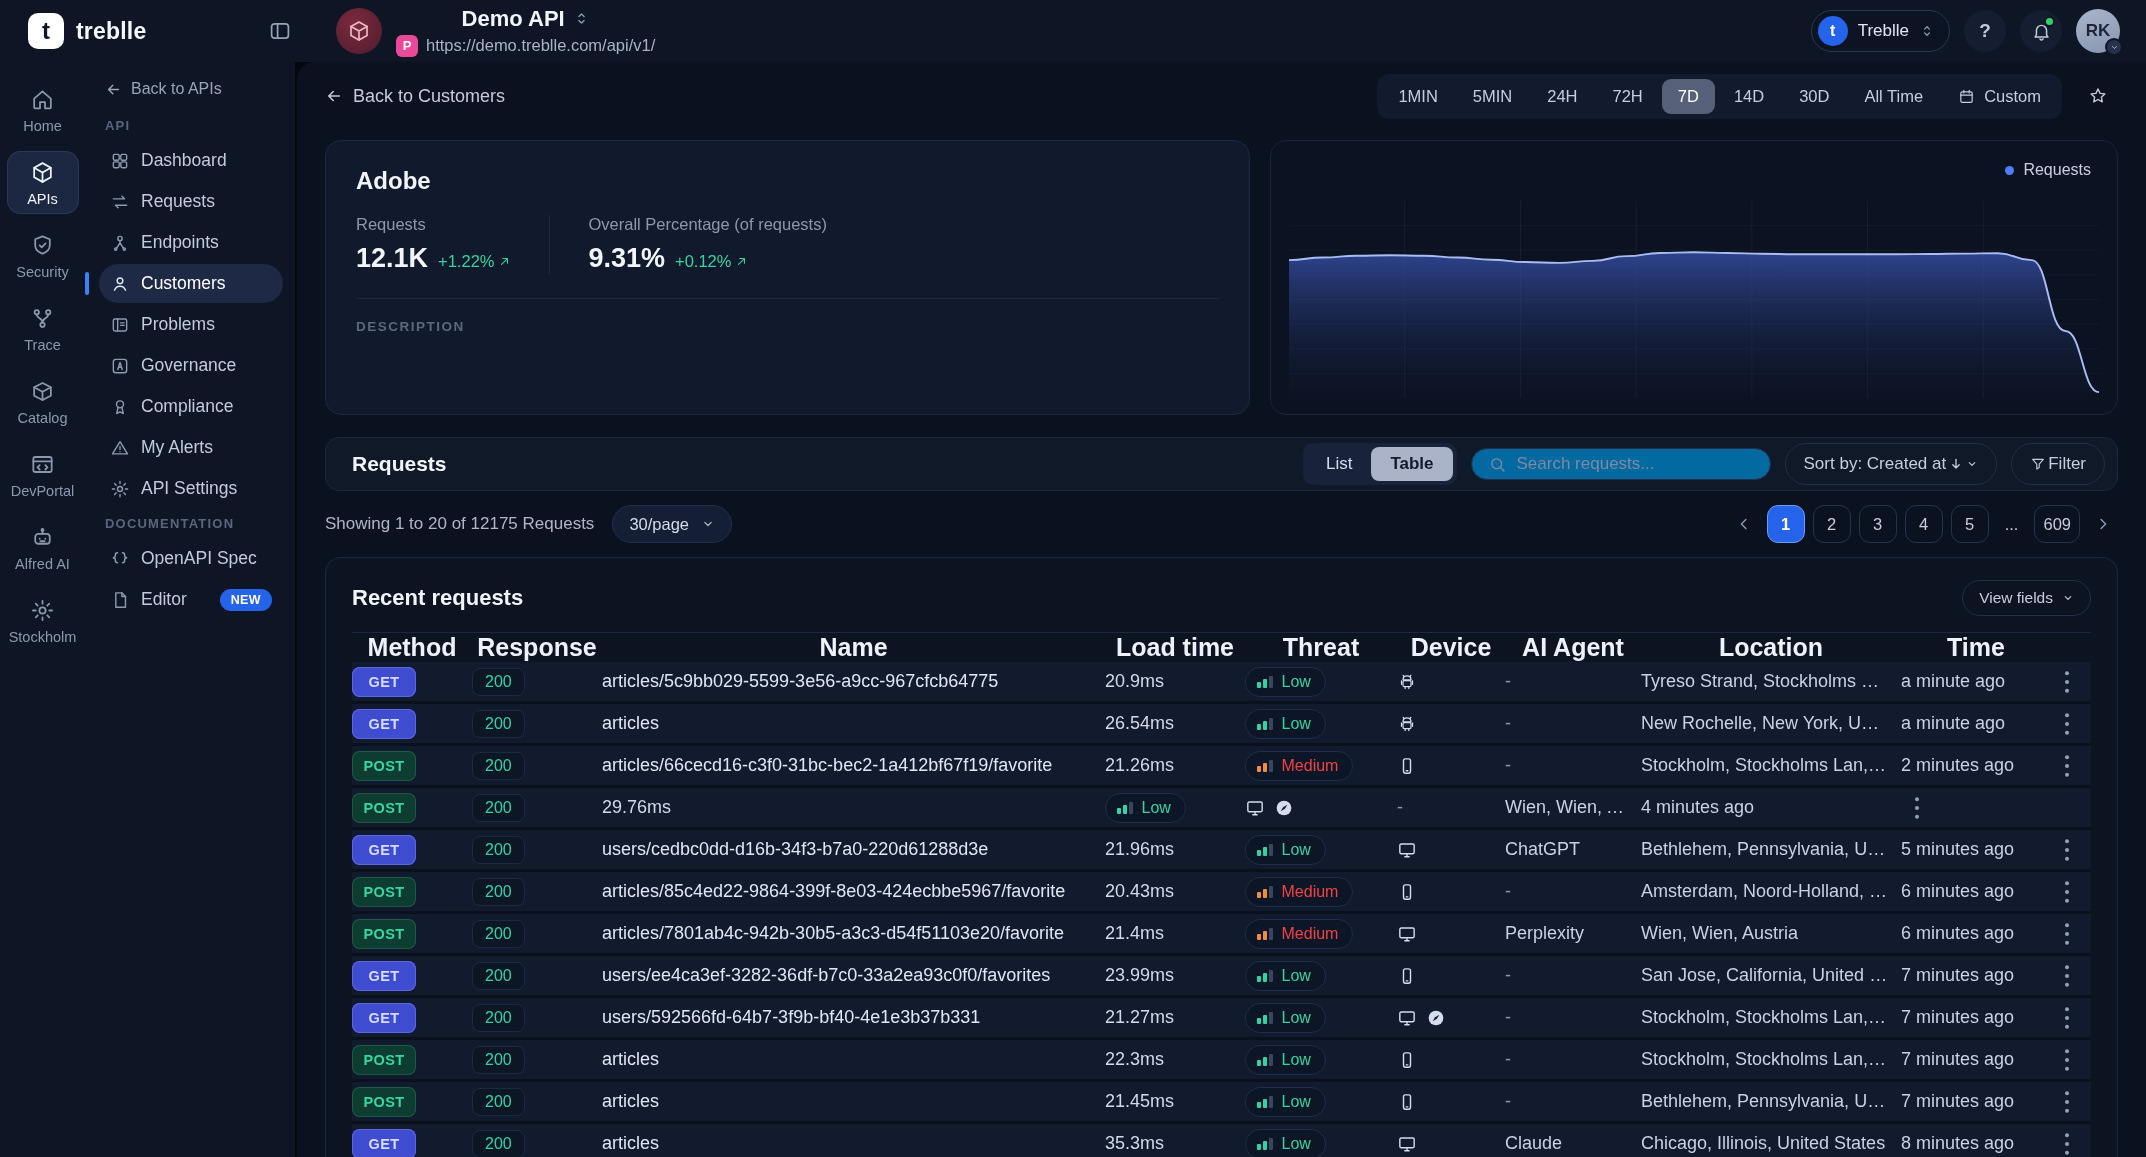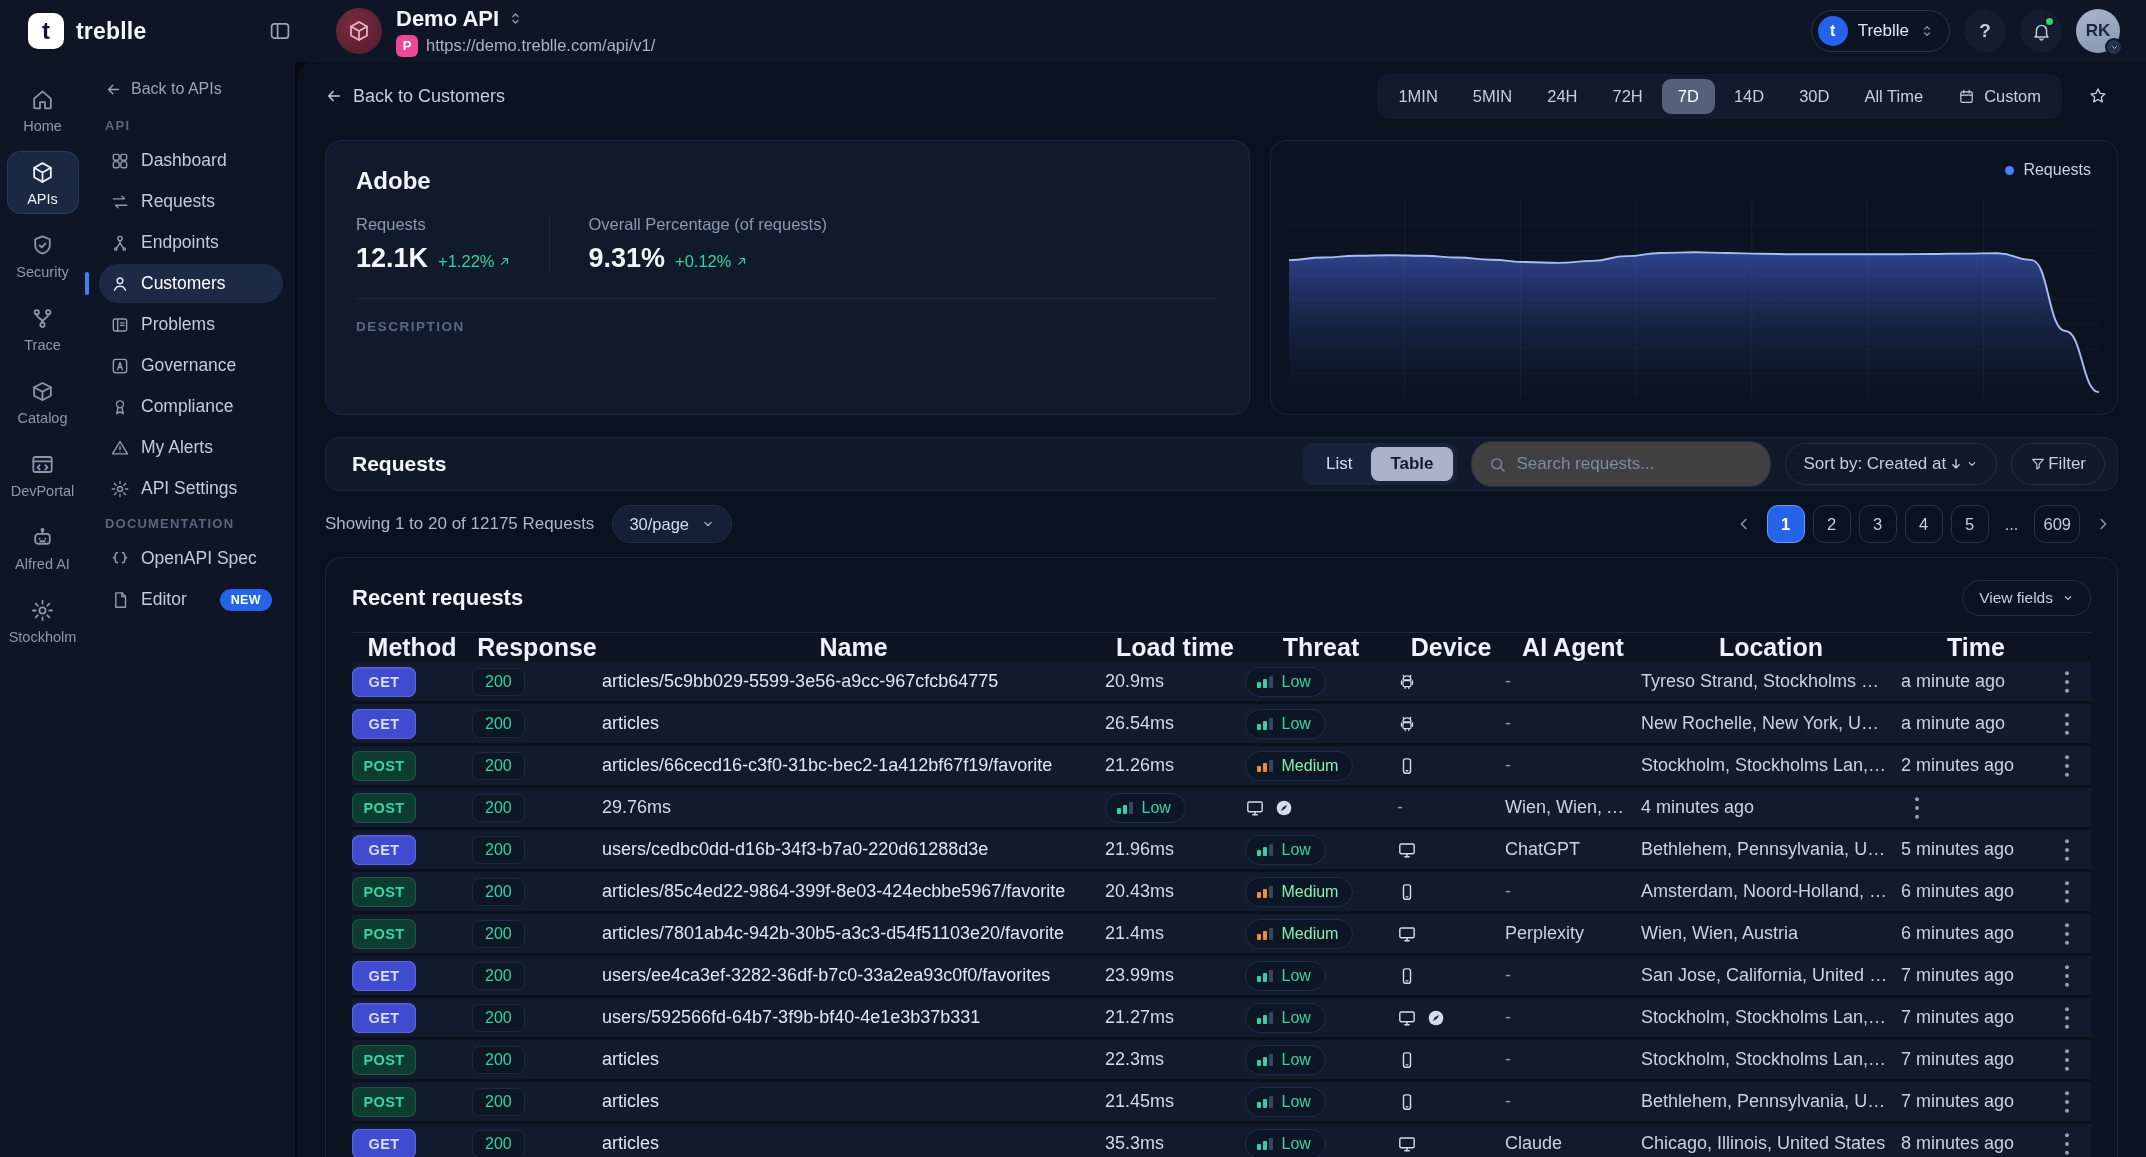--- a/index.html
+++ b/index.html
@@ -12,21 +12,21 @@
   .topbar { height:62px; background:#0e1626; display:flex; align-items:center; padding:0 26px 0 28px; }
   .brand { display:flex; align-items:center; gap:12px; width:232px; }
   .logo-mark { width:36px; height:36px; background:#ffffff; border-radius:10px; display:grid; place-items:center; color:#0e1626; font-weight:800; font-size:24px; }
   .brand-name { font-size:23px; font-weight:700; color:#f4f7fd; letter-spacing:.2px; }
   .panel-toggle { width:40px; height:40px; display:grid; place-items:center; color:#98a2b8; }
   .panel-toggle .ic { width:24px; height:24px; }
   .api-identity { display:flex; align-items:center; gap:14px; margin-left:36px; }
   .api-avatar { width:46px; height:46px; border-radius:50%; background:radial-gradient(circle at 40% 35%, #7c2a3e, #4f1b2c); display:grid; place-items:center; color:#e8b9c4; }
   .api-avatar .ic { width:24px; height:24px; }
   .api-meta { display:flex; flex-direction:column; gap:3px; }
-  .api-title-row { display:flex; align-items:center; gap:8px; font-size:22px; font-weight:700; color:#f2f5fb; }
+  .api-title-row { display:flex; align-items:center; gap:8px; font-size:22px; font-weight:700; color:#f2f5fb;justify-content:center; }
   .api-title-row .ic { width:17px; height:17px; color:#8b96ac; }
   .api-url-row { display:flex; align-items:center; gap:8px; font-size:16.5px; color:#a9b2c6; }
   .env-badge { width:22px; height:22px; background:#ec4899; color:#fff; border-radius:6px; display:grid; place-items:center; font-size:13px; font-weight:800; }
   .topbar-spacer { flex:1; }
   .topbar-right { display:flex; align-items:center; gap:14px; }
   .workspace-pill { height:42px; border-radius:21px; border:1px solid #2a3550; background:#0c1424; display:flex; align-items:center; gap:10px; padding:0 14px 0 6px; }
   .ws-logo { width:30px; height:30px; border-radius:50%; background:#2563eb; color:#fff; display:grid; place-items:center; font-weight:800; font-size:16px; }
   .ws-label { font-size:17px; color:#dfe5f1; }
   .workspace-pill .ic { width:16px; height:16px; color:#8b96ac; }
   .round-btn { width:42px; height:42px; border-radius:50%; background:#151e31; display:grid; place-items:center; color:#c3cbdd; font-size:19px; font-weight:700; position:relative; }
@@ -88,21 +88,21 @@
   .chart-legend { position:absolute; top:20px; right:26px; display:flex; align-items:center; gap:9px; font-size:16px; color:#c7cfe2; z-index:2; }
   .legend-dot { width:9px; height:9px; border-radius:50%; background:#4f7df9; }
   .chart-wrap { position:absolute; left:18px; right:18px; top:60px; bottom:16px; }
   .chart-wrap svg { width:100%; height:100%; display:block; }
 
   .toolbar { margin-top:22px; height:54px; background:#101927; border:1px solid #1b2740; border-radius:14px; display:flex; align-items:center; gap:14px; padding:0 12px 0 26px; }
   .toolbar-title { font-size:21px; font-weight:700; color:#f2f5fb; flex:1; }
   .seg { display:flex; background:#18223a; border-radius:10px; padding:4px; }
   .seg-btn { padding:7px 19px; border-radius:8px; font-size:17px; color:#d6dcec; cursor:default; }
   .seg-btn.active { background:#aab3c7; color:#121a2e; font-weight:700; }
-  .search-box { width:300px; height:46px; border-radius:21px; background:#404040; border:1px solid #222e4a; display:flex; align-items:center; gap:10px; padding:0 16px; color:#7f8aa3; }
+  .search-box { width:300px; height:32px; border-radius:21px; background:#0369a1; border:1px solid #222e4a; display:flex; align-items:center; gap:10px; padding:0 16px; color:#7f8aa3; }
   .search-box .ic { width:19px; height:19px; flex:none; }
   .search-box input { flex:1; background:transparent; border:0; outline:0; color:#c6cde0; font-size:17px; font-family:inherit; }
   .search-box input::placeholder { color:#7f8aa3; }
   .pill-btn { height:42px; border-radius:21px; border:1px solid #222e4a; padding:0 18px; display:flex; align-items:center; gap:2px; font-size:17px; color:#c6cde0; white-space:nowrap; }
   .pill-btn .ic { width:16px; height:16px; }
 
   .meta-row { margin-top:10px; height:46px; display:flex; align-items:center; justify-content:space-between; }
   .meta-left { display:flex; align-items:center; gap:18px; }
   .summary { font-size:17px; color:#aeb6c9; }
   .pagesize { height:38px; border-radius:19px; background:#141e34; border:1px solid #232f4c; padding:0 16px; display:flex; align-items:center; gap:12px; font-size:16.5px; color:#d6dcec; }
@@ -124,21 +124,21 @@
   .thead { height:48px; font-weight:700; font-size:25px; color:#eef2fa;text-align:center; }
   .trow { height:42px; background:#121b2e; border-bottom:3px solid #0b101d; font-size:18px; color:#c9d1e3; }
   .cell-name { color:#dfe6f4; white-space:nowrap; overflow:hidden; text-overflow:ellipsis; padding-right:18px; font-size:18px; }
   .cell-load { color:#d2d9e9; }
   .method-pill { width:64px; height:30px; border-radius:8px; display:grid; place-items:center; font-size:14.5px; font-weight:700; letter-spacing:.4px; }
   .method-pill.get { background:#3f4cd0; color:#d6dcff; box-shadow:inset 0 0 0 1px #5a68e8; }
   .method-pill.post { background:#0d3c30; color:#36d6a0; box-shadow:inset 0 0 0 1px #1c5a46; }
   .resp-badge { display:inline-block; padding:4px 12px; border-radius:8px; background:#0c1625; border:1px solid #1e2a42; color:#2fd3a5; font-size:16px; }
   .threat-badge { display:inline-flex; align-items:center; gap:9px; padding:5px 14px 5px 11px; border-radius:16px; border:1px solid #202d49; background:#0d1627; font-size:16px; }
   .threat-badge.low { color:#35d39e; }
-  .threat-badge.medium { color:#86efac; }
+  .threat-badge.medium { color:#ef4444; }
   .bars { display:inline-flex; align-items:flex-end; gap:2.5px; }
   .bars i { width:3.5px; border-radius:1px; background:#39465f; }
   .bars i:nth-child(1){ height:6px; } .bars i:nth-child(2){ height:9px; } .bars i:nth-child(3){ height:12px; }
   .low .bars i:nth-child(1), .low .bars i:nth-child(2) { background:#2fd3a5; }
   .medium .bars i:nth-child(1), .medium .bars i:nth-child(2) { background:#f08c3a; }
   .cell-device { display:flex; align-items:center; gap:9px; color:#d6dcec; }
   .cell-device .ic { width:20px; height:20px; }
   .cell-agent.empty { color:#8d97ad; }
   .cell-loc, .cell-time { white-space:nowrap; overflow:hidden; text-overflow:ellipsis; padding-right:12px; }
   .kebab-btn { width:32px; height:32px; display:grid; place-items:center; color:#95a0b6; }

